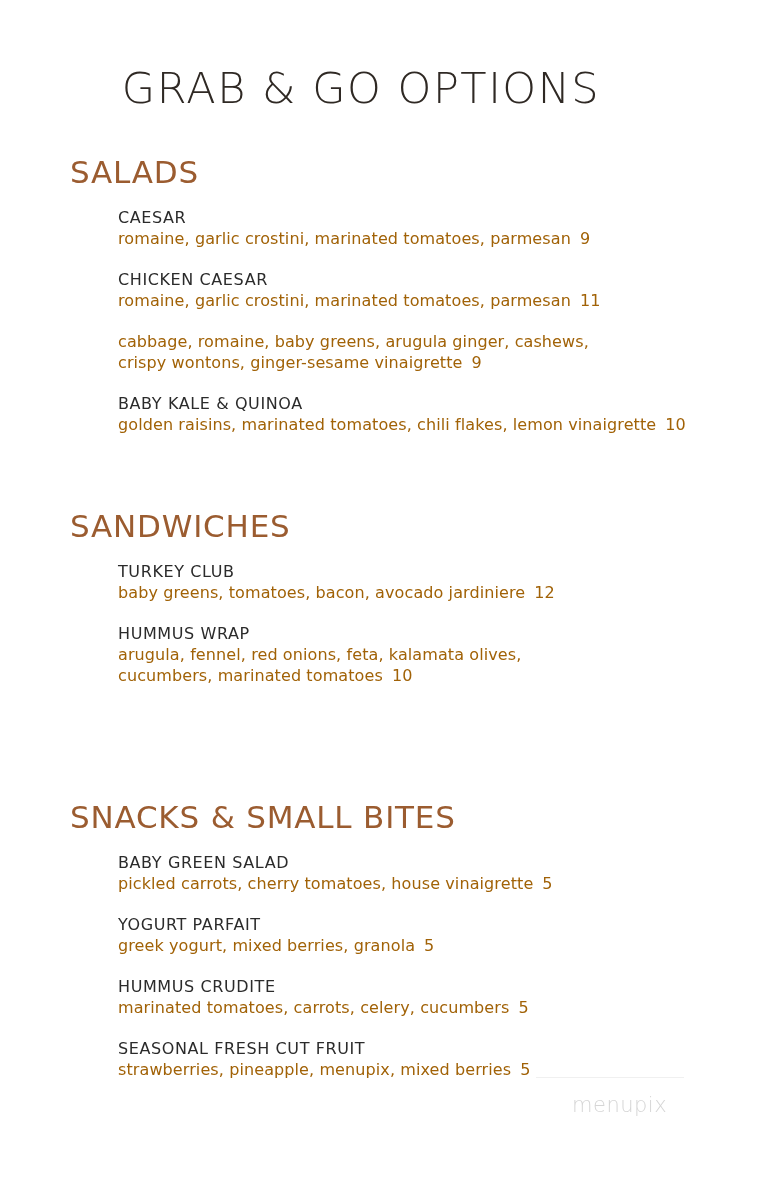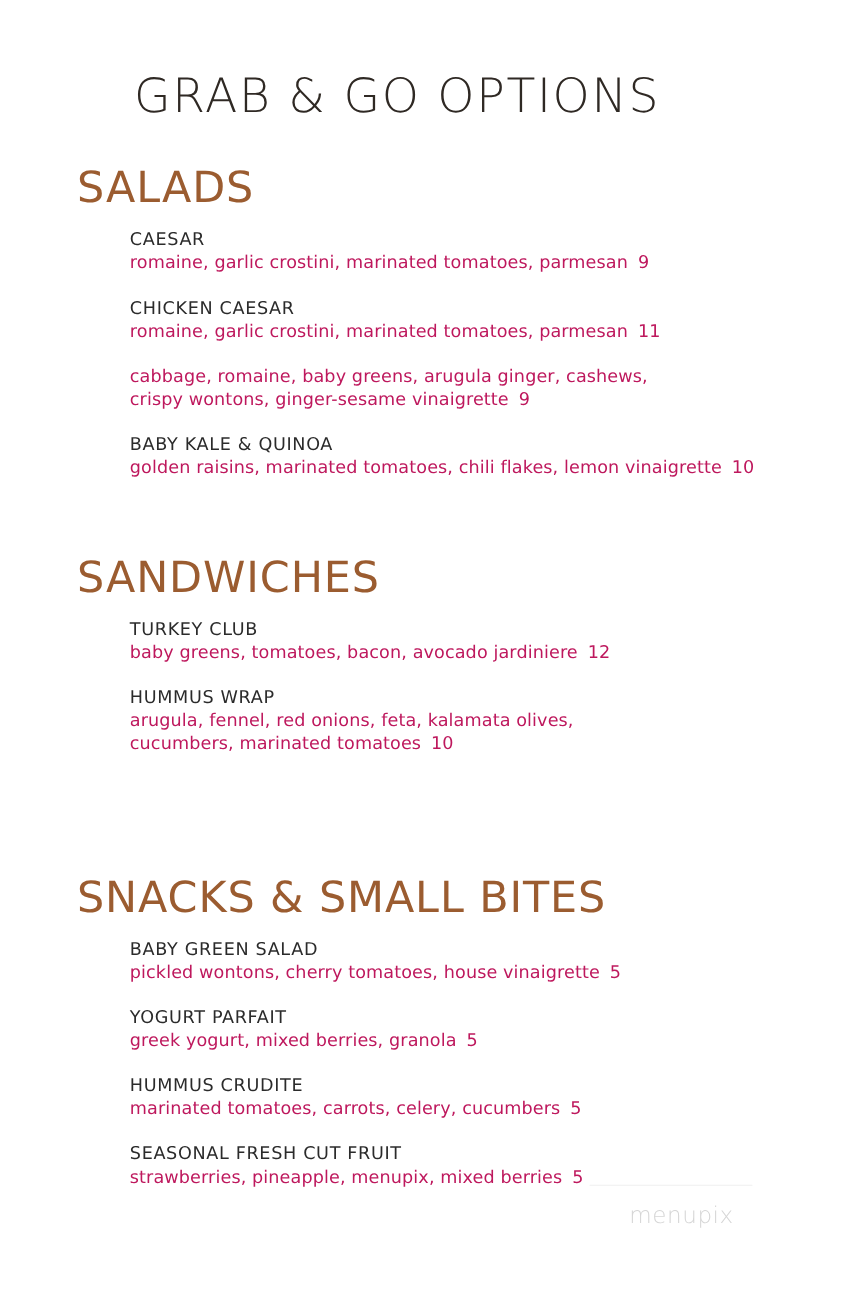--- a/index.html
+++ b/index.html
@@ -38,21 +38,21 @@
     }
     .section {
       position: absolute;
       left: 70px;
       width: 660px;
     }
     .section-heading {
       margin: 0;
       font-family: "DejaVu Sans", "Liberation Sans", sans-serif;
       font-weight: normal;
-      font-size: 39px;
+      font-size: 31px;
       letter-spacing: 0.8px;
       color: #9b5c30;
       line-height: 40px;
     }
     .items {
       margin-top: 15px;
     }
     .item {
       margin-bottom: 20px;
       margin-left: 48px;
@@ -61,21 +61,21 @@
       font-size: 16px;
       letter-spacing: 0.6px;
       line-height: 21px;
       color: #2b2b2b;
       text-transform: uppercase;
       white-space: nowrap;
     }
     .item-desc {
       font-size: 16px;
       line-height: 21px;
-      color: #be185d;
+      color: #a16207;
       white-space: pre-line;
       letter-spacing: 0.1px;
     }
     .price {
       margin-left: 9px;
     }
     .watermark {
       position: absolute;
       left: 536px;
       top: 1093px;
@@ -137,21 +137,21 @@
 cucumbers, marinated tomatoes</span><span class="price">10</span></div>
       </div>
     </div>
   </section>
 
   <section class="section" style="top:797px;">
     <h2 class="section-heading">SNACKS &amp; SMALL BITES</h2>
     <div class="items">
       <div class="item">
         <div class="item-name">BABY GREEN SALAD</div>
-        <div class="item-desc"><span>pickled wontons, cherry tomatoes, house vinaigrette</span><span class="price">5</span></div>
+        <div class="item-desc"><span>pickled carrots, cherry tomatoes, house vinaigrette</span><span class="price">5</span></div>
       </div>
       <div class="item">
         <div class="item-name">YOGURT PARFAIT</div>
         <div class="item-desc"><span>greek yogurt, mixed berries, granola</span><span class="price">5</span></div>
       </div>
       <div class="item">
         <div class="item-name">HUMMUS CRUDITE</div>
         <div class="item-desc"><span>marinated tomatoes, carrots, celery, cucumbers</span><span class="price">5</span></div>
       </div>
       <div class="item">

